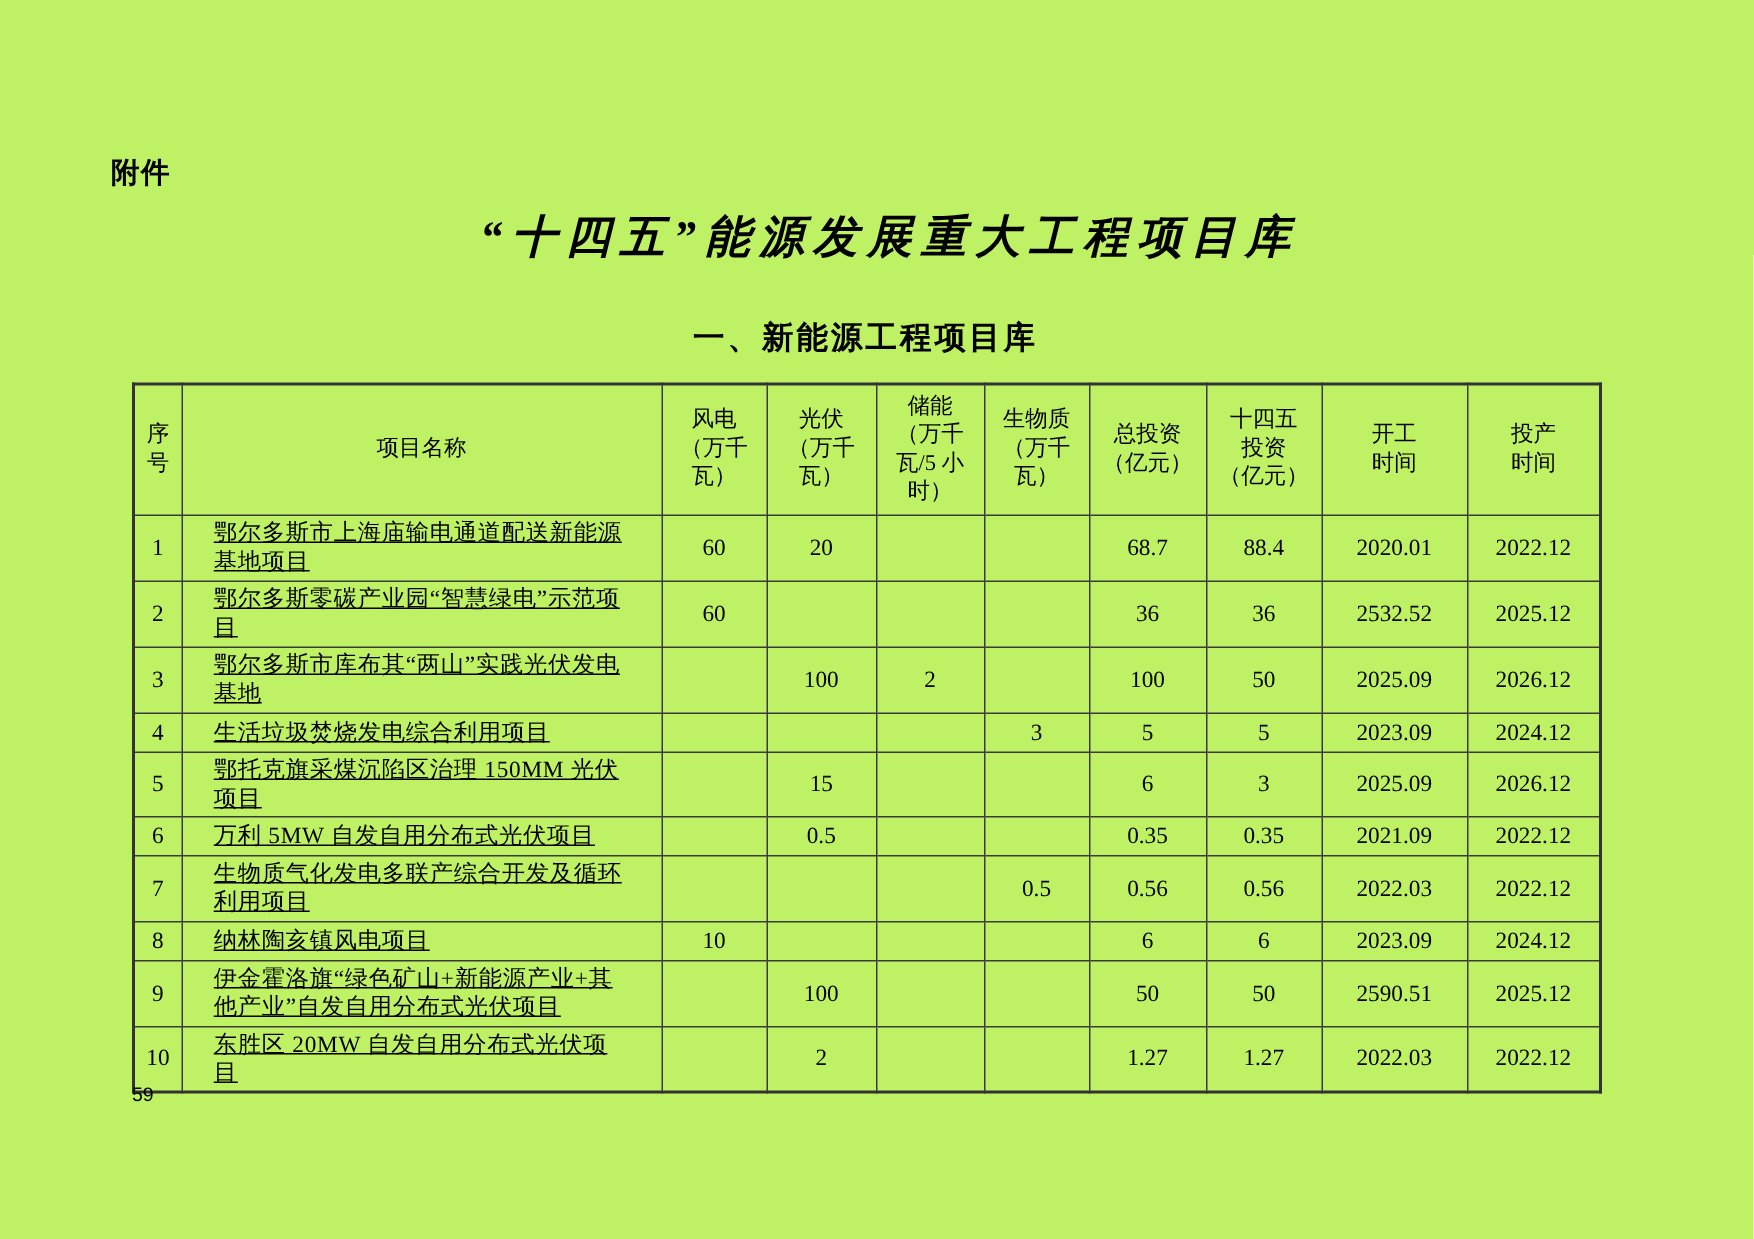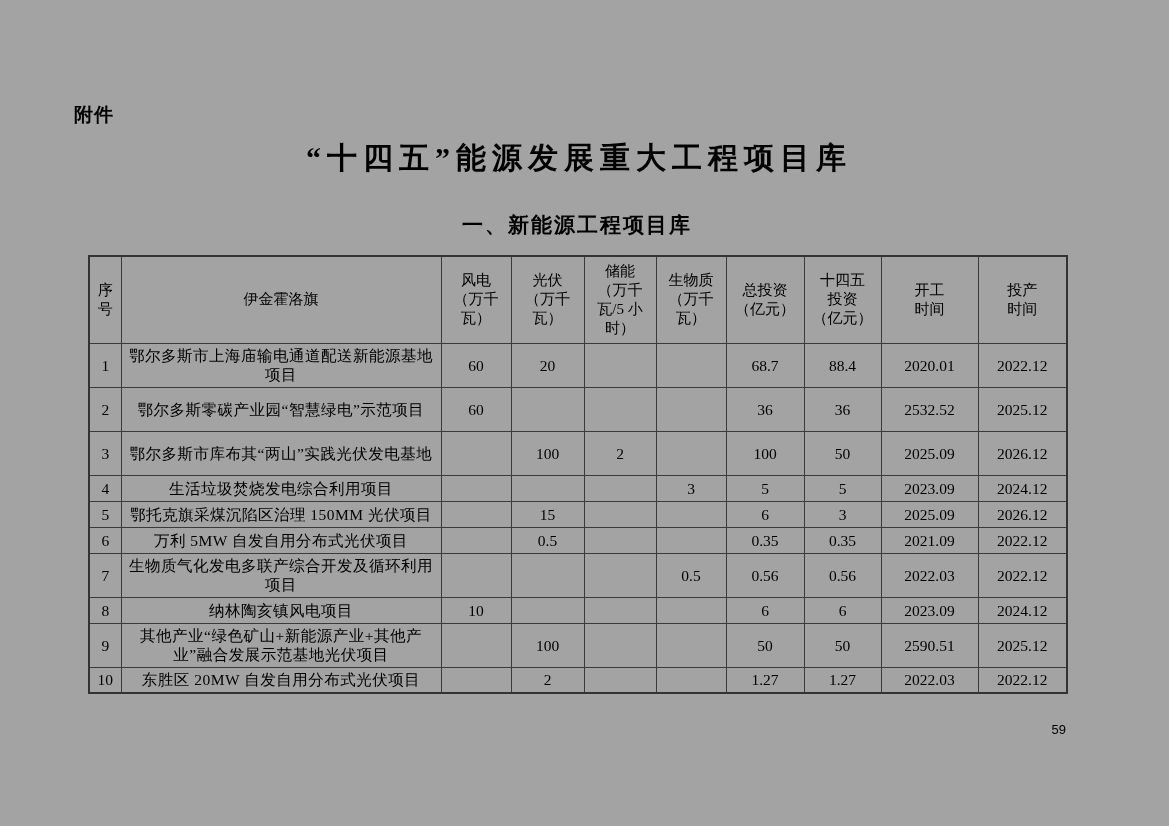--- a/index.html
+++ b/index.html
@@ -1,20 +1,20 @@
 <!DOCTYPE html>
 <html><head>
 <meta charset="utf-8">
 <style>
   html,body{margin:0;padding:0;background:#ffffff;}
   .page{
     position:relative;
     width:1169px;
     height:826px;
-    background:#a3a3a3;
+    background:#bef264;
     color:#000;
     font-family:"Liberation Serif","DejaVu Serif",serif;
     overflow:hidden;
   }
   .content{
     position:absolute;
     left:88px;
     top:0;
     width:978px;
   }
@@ -23,26 +23,27 @@
     left:74px;
     top:102px;
     font-family:"Liberation Sans","DejaVu Sans",sans-serif;
     font-weight:600;
     font-size:19px;
     letter-spacing:1px;
   }
   .doc-title{
     position:absolute;
     top:138px;
-    left:2px;
+    left:16px;
     width:100%;
     margin:0;
     text-align:center;
     font-size:30px;
     font-weight:bold;
+    font-style:italic;
     letter-spacing:6px;
     font-family:"Liberation Serif","DejaVu Serif",serif;
   }
   .section-title{
     position:absolute;
     top:211px;
     left:0;
     width:100%;
     margin:0;
     text-align:center;
@@ -76,30 +77,31 @@
   }
   .projects tbody tr{height:26px;}
   .projects tbody tr.tall{height:44px;}
   .projects td{
     font-size:15.5px;
     line-height:19px;
     text-align:center;
     padding:2px 1px;
   }
   .projects td.name{
-    text-align:center;
-    padding:2px 0;
+    text-align:left;
+    padding:2px 21px;
     letter-spacing:0.5px;
+    text-decoration:underline;
   }
   .page-number{
     position:absolute;
     top:722px;
     left:0;
     width:100%;
-    text-align:right;
+    text-align:left;
     font-family:"Liberation Sans","DejaVu Sans",sans-serif;
     font-size:13px;
   }
 </style>
 </head>
 <body>
 
 <div class="page">
 
   <div class="attachment">附件</div>
@@ -120,21 +122,21 @@
           <col style="width: 70px;">
           <col style="width: 78px;">
           <col style="width: 77px;">
           <col style="width: 97px;">
           <col style="width: 89px;">
         </colgroup>
       <thead>
         <tr>
             <th>序
 号</th>
-            <th>伊金霍洛旗</th>
+            <th>项目名称</th>
             <th>风电
 （万千
 瓦）</th>
             <th>光伏
 （万千
 瓦）</th>
             <th>储能
 （万千
 瓦/5 小
 时）</th>
@@ -244,21 +246,21 @@
             <td></td>
             <td></td>
             <td></td>
             <td>6</td>
             <td>6</td>
             <td>2023.09</td>
             <td>2024.12</td>
           </tr>
           <tr class="tall">
             <td>9</td>
-            <td class="name">其他产业“绿色矿山+新能源产业+其他产业”融合发展示范基地光伏项目</td>
+            <td class="name">伊金霍洛旗“绿色矿山+新能源产业+其他产业”自发自用分布式光伏项目</td>
             <td></td>
             <td>100</td>
             <td></td>
             <td></td>
             <td>50</td>
             <td>50</td>
             <td>2590.51</td>
             <td>2025.12</td>
           </tr>
           <tr>

